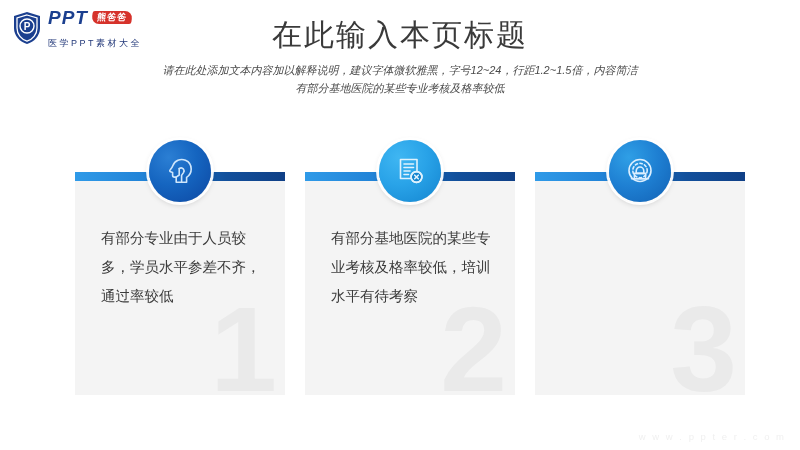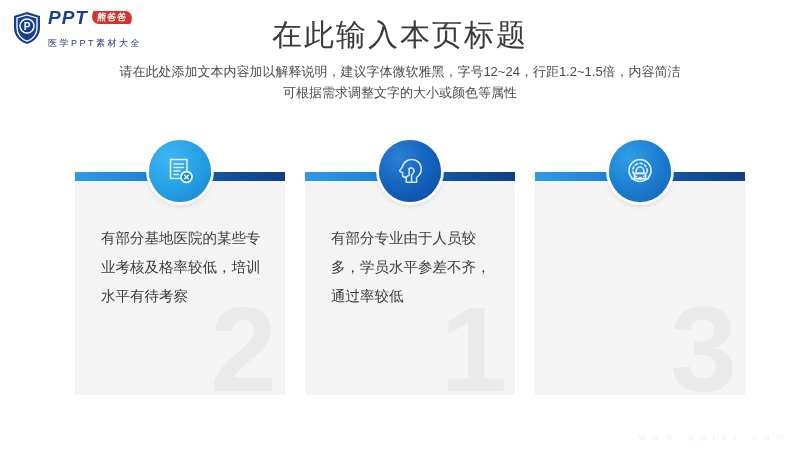--- a/index.html
+++ b/index.html
@@ -81,22 +81,23 @@
     letter-spacing: 2px;
     line-height: 1.25;
   }
   #subtitle {
     position: absolute;
     top: 62px;
     left: 0;
     width: 800px;
     text-align: center;
     color: #4a4a4a;
-    font-size: 13px;
+    font-size: 11px;
     line-height: 1.6;
+    font-style: italic;
   }
   #subtitle div { white-space: nowrap; }
 
   
   #cards {
     position: absolute;
     top: 172px;
     left: 75px;
     width: 670px;
     display: flex;
@@ -190,24 +191,42 @@
       <span class="badge">熊爸爸</span>
     </div>
     <div class="sub-text">医学PPT素材大全</div>
   </div>
 </div>
 
 <div id="page-title">在此输入本页标题</div>
 
 <div id="subtitle">
   <div>请在此处添加文本内容加以解释说明，建议字体微软雅黑，字号12~24，行距1.2~1.5倍，内容简洁</div>
-  <div>可根据需求调整文字的大小或颜色等属性</div>
+  <div>有部分基地医院的某些专业考核及格率较低</div>
 </div>
 
 <div id="cards">
+
+  <div class="card c1">
+    <div class="topbar"></div>
+    <div class="icon-circle dark">
+      <svg width="34" height="34" viewBox="0 0 34 34">
+        <g fill="none" stroke="#cfe6fb" stroke-width="1.6" stroke-linejoin="round" stroke-linecap="round">
+          <path d="M22.5 6.2 C17.4 4.2 11.6 6.6 9.9 11.6 C9.3 13.4 8.2 14.6 7.2 15.8
+                   C6.5 16.6 6.6 17.5 7.6 17.8 L9.6 18.4 L9.6 21.2 C9.6 22.3 10.4 23.1 11.5 23.1 L13.2 23.1
+                   L13.2 28.2 L23.6 28.2 L23.6 23.4 C26.5 21.6 28.2 18.4 28.2 15 C28.2 11.2 26 7.7 22.5 6.2 Z"></path>
+          <path d="M16.2 14.6 C17.6 13.6 19.4 13.8 20.4 15.1 C21.2 16.1 21.2 17.5 20.5 18.6
+                   L18.6 21.4 L18.6 28.2"></path>
+          <path d="M16.2 14.6 L16.2 21.0 L13.2 23.1"></path>
+        </g>
+      </svg>
+    </div>
+    <div class="bignum">1</div>
+    <div class="body">有部分专业由于人员较多，学员水平参差不齐，通过率较低</div>
+  </div>
 
   <div class="card c2">
     <div class="topbar"></div>
     <div class="icon-circle light">
       <svg width="34" height="34" viewBox="0 0 34 34">
         <g fill="none" stroke="#dff2fd" stroke-width="1.6" stroke-linejoin="round" stroke-linecap="round">
           <path d="M7.5 5.5 L24 5.5 L24 24.5 L7.5 24.5 Z"></path>
           <path d="M11 10 L20.5 10"></path>
           <path d="M11 13.5 L20.5 13.5"></path>
           <path d="M11 17 L17 17"></path>
@@ -215,38 +234,20 @@
           <circle cx="23.5" cy="23" r="5.4" fill="#1384cf"></circle>
           <circle cx="23.5" cy="23" r="5.4"></circle>
           <path d="M21.7 21.2 L25.3 24.8 M25.3 21.2 L21.7 24.8"></path>
         </g>
       </svg>
     </div>
     <div class="bignum">2</div>
     <div class="body">有部分基地医院的某些专业考核及格率较低，培训水平有待考察</div>
   </div>
 
-  <div class="card c1">
-    <div class="topbar"></div>
-    <div class="icon-circle dark">
-      <svg width="34" height="34" viewBox="0 0 34 34">
-        <g fill="none" stroke="#cfe6fb" stroke-width="1.6" stroke-linejoin="round" stroke-linecap="round">
-          <path d="M22.5 6.2 C17.4 4.2 11.6 6.6 9.9 11.6 C9.3 13.4 8.2 14.6 7.2 15.8
-                   C6.5 16.6 6.6 17.5 7.6 17.8 L9.6 18.4 L9.6 21.2 C9.6 22.3 10.4 23.1 11.5 23.1 L13.2 23.1
-                   L13.2 28.2 L23.6 28.2 L23.6 23.4 C26.5 21.6 28.2 18.4 28.2 15 C28.2 11.2 26 7.7 22.5 6.2 Z"></path>
-          <path d="M16.2 14.6 C17.6 13.6 19.4 13.8 20.4 15.1 C21.2 16.1 21.2 17.5 20.5 18.6
-                   L18.6 21.4 L18.6 28.2"></path>
-          <path d="M16.2 14.6 L16.2 21.0 L13.2 23.1"></path>
-        </g>
-      </svg>
-    </div>
-    <div class="bignum">1</div>
-    <div class="body">有部分专业由于人员较多，学员水平参差不齐，通过率较低</div>
-  </div>
-
   <div class="card c3">
     <div class="topbar"></div>
     <div class="icon-circle mid">
       <svg width="34" height="34" viewBox="0 0 34 34">
         <g fill="none" stroke="#dcefff" stroke-width="1.6" stroke-linejoin="round" stroke-linecap="round">
           <circle cx="17" cy="16.5" r="11"></circle>
           <circle cx="17" cy="16.5" r="7.2" stroke-dasharray="2.4 2.4"></circle>
           <path d="M13.2 17.2 C13.2 14.8 14.9 13 17 13 C19.1 13 20.8 14.8 20.8 17.2 L20.8 19.4 L13.2 19.4 Z"></path>
           <path d="M11.4 19.4 L22.6 19.4 L22.6 24.8 L11.4 24.8 Z"></path>
           <path d="M8.5 24.8 L25.5 24.8"></path>

